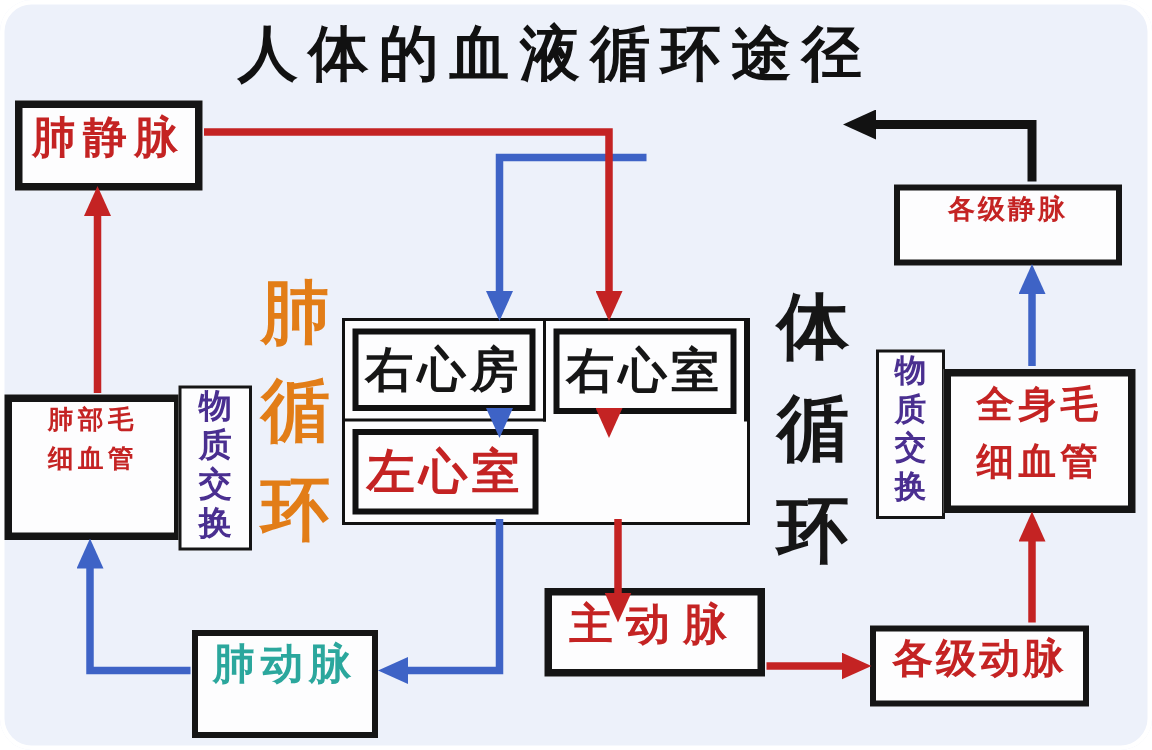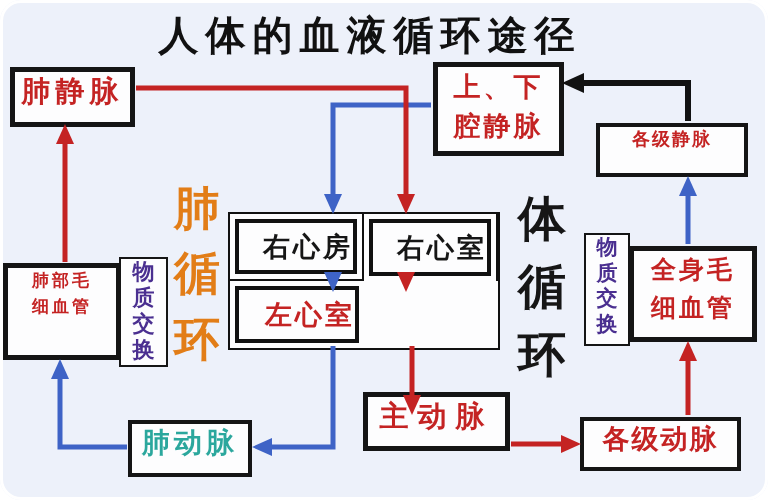--- a/index.html
+++ b/index.html
@@ -27,58 +27,54 @@
   .orange{color:var(--c-orange,#e27d17);}
   .blk{color:#161616;}
 
   #node-pulmonary-vein {left:10px; top:67px; width:125px;height:60px;font-size:29px;letter-spacing:5px;}
   #node-vena-cava      {left:433px;top:62px; width:131px;height:94px;font-size:27px;letter-spacing:3px;line-height:1.45;}
   #node-veins          {left:596px;top:123px;width:152px;height:54px;font-size:18px;letter-spacing:2px;border-width:4px;}
   #node-lung-cap       {left:3px;  top:263px;width:118px;height:97px;font-size:17px;letter-spacing:3px;line-height:1.5;}
   #node-exchange-left  {left:119px;top:257px;width:49px; height:110px;font-size:22px;border-width:2px;line-height:1.18;font-weight:bold;}
   #node-body-cap       {left:629px;top:246px;width:128px;height:96px;font-size:25px;letter-spacing:3px;line-height:1.5;}
   #node-exchange-right {left:584px;top:233px;width:46px; height:113px;font-size:21px;border-width:2px;line-height:1.22;font-weight:bold;}
-  #node-pulmonary-artery{left:128px;top:420px;width:124px;height:57px;font-size:28px;letter-spacing:4px;border-width:4px;}
+  #node-pulmonary-artery{left:128px;top:420px;width:124px;height:72px;font-size:28px;letter-spacing:4px;border-width:4px;}
   #node-aorta          {left:363px;top:392px;width:147px;height:59px;font-size:29px;letter-spacing:9px;border-width:5px;}
-  #node-arteries       {left:580px;top:417px;width:161px;height:54px;font-size:27px;letter-spacing:2px;border-width:4px;}
+  #node-arteries       {left:580px;top:417px;width:146px;height:54px;font-size:27px;letter-spacing:2px;border-width:4px;}
 
   #label-pulmonary-loop{left:168px;top:176px;width:58px;text-align:center;
     font-size:46px;font-weight:900;line-height:1.42;white-space:pre-line;z-index:2;}
   #label-systemic-loop {left:511px;top:184px;width:62px;text-align:center;
     font-size:48px;font-weight:900;line-height:1.42;white-space:pre-line;z-index:2;}
 
   #heart{
     left:228px;top:212px;width:272px;height:138px;
     border:2px solid #111;background:var(--c-box,#fdfdfe);
     display:grid;grid-template-columns:1fr 1fr;grid-template-rows:1fr 1fr;z-index:2;
   }
   .heart-cell{box-sizing:border-box;padding:5px;display:flex;}
   .heart-cell.cl{border-right:2px solid #111;}
   .heart-cell.ct{border-bottom:2px solid #111;}
   .chamber{
-    flex:1;border:4px solid #111;display:flex;align-items:center;justify-content:flex-end;
-    font-size:27px;font-weight:bold;letter-spacing:3px;background:var(--c-box,#fdfdfe);
+    flex:1;border:4px solid #111;display:flex;align-items:center;justify-content:center;
+    font-size:32px;font-weight:bold;letter-spacing:3px;background:var(--c-box,#fdfdfe);
   }
   #arrow-layer{position:absolute;left:0;top:0;z-index:3;pointer-events:none;}
 </style>
 </head>
 <body>
 
 <div id="stage">
 
   <div id="title" class="abs">人体的血液循环途径</div>
 
   <div id="node-pulmonary-vein" class="abs node red">
     <span>肺静脉</span>
   </div>
 
-  <div id="node-vena-cava" class="abs node red">
-    <span>上、下
-腔静脉</span>
-  </div>
 
   <div id="node-veins" class="abs node red">
     <span>各级静脉</span>
   </div>
 
   <div id="label-pulmonary-loop" class="abs orange">肺
 循
 环</div>
 
   <div id="label-systemic-loop" class="abs blk">体

